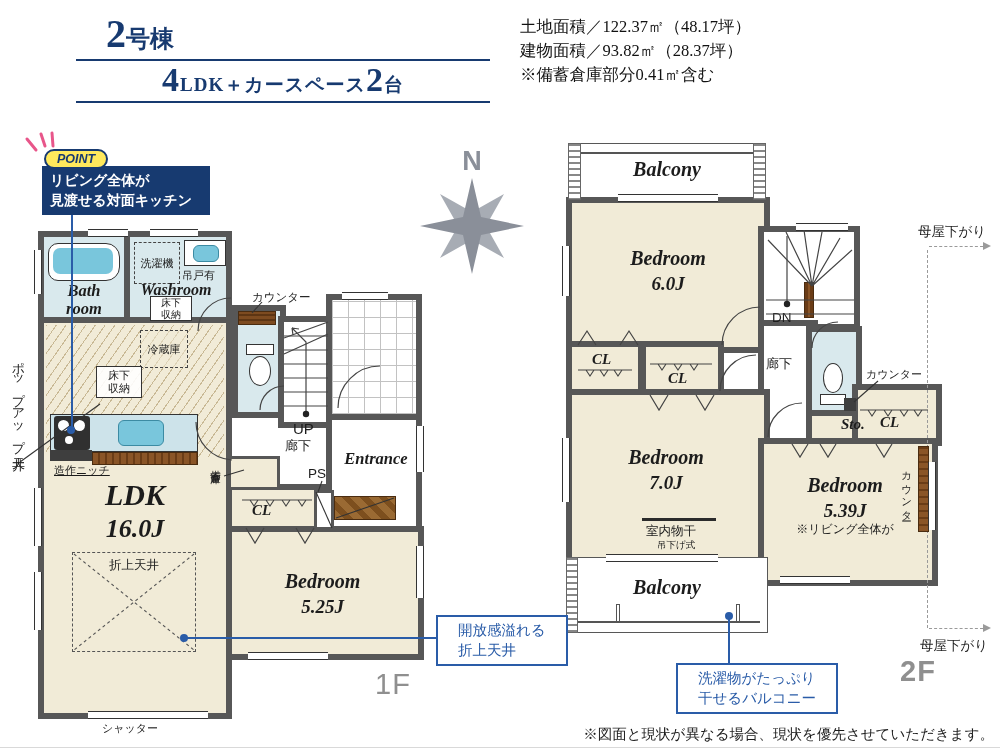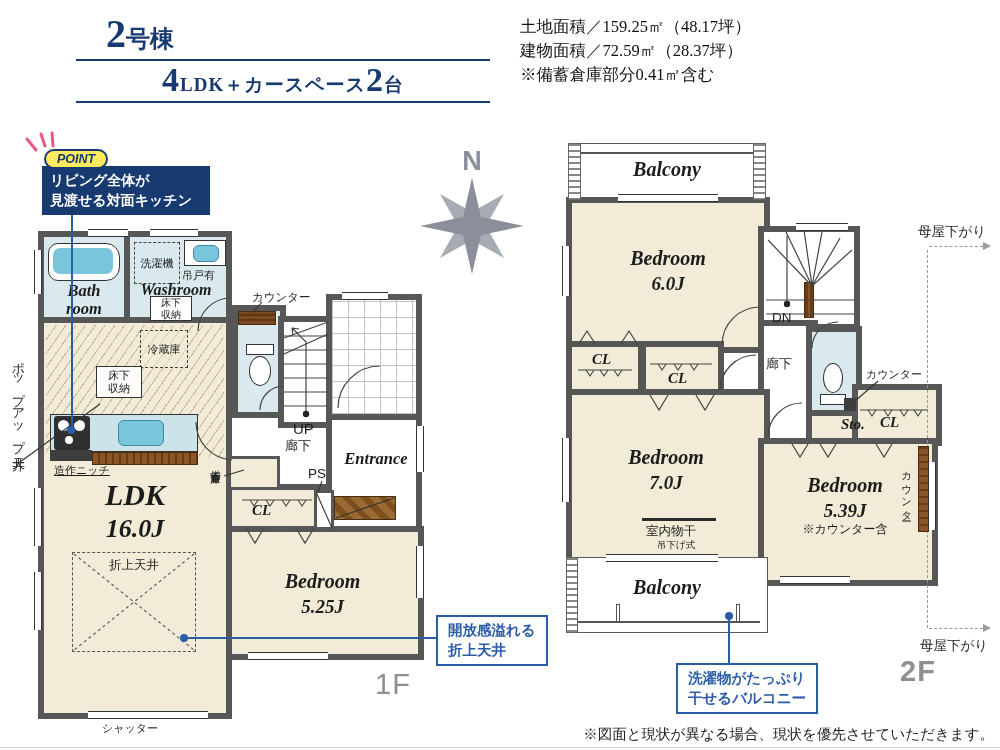--- a/index.html
+++ b/index.html
@@ -20,21 +20,21 @@
   .winh{position:absolute;height:8px;background:#fff;border-top:1.4px solid #333;border-bottom:1.4px solid #333;box-sizing:border-box;z-index:3;}
   .winv{position:absolute;width:8px;background:#fff;border-left:1.4px solid #333;border-right:1.4px solid #333;box-sizing:border-box;z-index:3;}
   .vtext{writing-mode:vertical-rl;letter-spacing:1px;}
   .hatch{position:absolute;background:repeating-linear-gradient(125deg,rgba(150,122,66,.45) 0 1px,transparent 1px 8px);}
   .grid{background-color:#fff;background-image:repeating-linear-gradient(0deg,#c2c2c2 0 1px,transparent 1px 16px),repeating-linear-gradient(90deg,#c2c2c2 0 1px,transparent 1px 16px);}
   .brownh{position:absolute;background:repeating-linear-gradient(0deg,#7d4b20 0 3px,#5d3513 3px 5px);border:1px solid #4a2c10;box-sizing:border-box;}
   .brownstrip{position:absolute;background:repeating-linear-gradient(90deg,#8a5527 0 5px,#6a3c16 5px 7px);border:1px solid #4a2c10;box-sizing:border-box;}
   .genkan{position:absolute;background:repeating-linear-gradient(45deg,#9a6a33 0 7px,#7d4f1e 7px 13px);border:1px solid #4a2c10;box-sizing:border-box;}
   .post{position:absolute;background:repeating-linear-gradient(180deg,#888 0 2px,#fff 2px 6px);border:1px solid #666;box-sizing:border-box;z-index:3;}
   .callout{position:absolute;border:2px solid var(--accent,#2a5ca8);background:#fff;color:var(--accent,#2a5ca8);
-           font-weight:bold;font-size:14.5px;line-height:1.4;padding:3px 10px;z-index:6;white-space:nowrap;}
+           font-weight:normal;font-size:14.5px;line-height:1.4;padding:3px 20px;z-index:6;white-space:nowrap;}
   .blueline{position:absolute;background:var(--accent,#2a5ca8);z-index:5;}
   .bluedot{position:absolute;width:8px;height:8px;border-radius:50%;background:var(--accent,#2a5ca8);z-index:5;}
   .dashv{position:absolute;border-left:1.6px dashed #9a9a9a;}
   .dashh{position:absolute;border-top:1.6px dashed #9a9a9a;}
   .graylabel{color:var(--graylabel,#8f8f8f);}
   .fix{position:absolute;box-sizing:border-box;}
   svg.overlay{position:absolute;left:0;top:0;z-index:4;pointer-events:none;}
   .z2{z-index:2;} .z3{z-index:3;}
 </style>
 </head>
@@ -45,22 +45,22 @@
   <div class="abs" style="left:106px;top:10px;">
     <span class="serifjp navy" style="font-size:40px;font-weight:bold;">2</span><span class="serifjp navy" style="font-size:24px;font-weight:bold;">号棟</span>
   </div>
   <div class="abs" style="left:76px;top:59px;width:414px;height:1.6px;background:var(--navy,#173a70);"></div>
   <div class="abs serifjp navy" style="left:76px;top:61px;width:414px;text-align:center;letter-spacing:1px;">
     <span style="font-size:34px;font-weight:bold;">4</span><span style="font-size:19px;font-weight:bold;">LDK＋カースペース</span><span style="font-size:34px;font-weight:bold;">2</span><span style="font-size:19px;font-weight:bold;">台</span>
   </div>
   <div class="abs" style="left:76px;top:101px;width:414px;height:1.6px;background:var(--navy,#173a70);"></div>
 
   <div class="abs serifjp" style="left:520px;top:15px;font-size:16.5px;line-height:1.45;">
-    <div>土地面積／159.25㎡（48.17坪）</div>
-    <div>建物面積／72.59㎡（28.37坪）</div>
+    <div>土地面積／122.37㎡（48.17坪）</div>
+    <div>建物面積／93.82㎡（28.37坪）</div>
     <div>※備蓄倉庫部分0.41㎡含む</div>
   </div>
 
   <div class="abs" style="left:44px;top:149px;padding:1px 11px;background:var(--yellow,#ffe95c);border:2px solid var(--navy,#173a70);border-radius:11px;color:var(--navy,#173a70);font-weight:bold;font-style:italic;font-size:12.5px;z-index:7;">POINT</div>
   <div class="abs" style="left:42px;top:166px;width:168px;background:var(--navy,#173a70);color:#fff;font-weight:bold;font-size:14px;line-height:1.4;padding:5px 8px;z-index:6;box-sizing:border-box;">
     <div>リビング全体が</div>
     <div>見渡せる対面キッチン</div>
   </div>
   <div class="blueline" style="left:71px;top:213px;width:2px;height:215px;"></div>
   <div class="bluedot" style="left:67px;top:426px;"></div>
@@ -194,21 +194,21 @@
   <div class="fix z2" style="left:844px;top:398px;width:12px;height:13px;background:#3e3e3e;"></div>
 
   <div class="abs rname z2" style="left:596px;top:446px;width:140px;font-size:20px;">Bedroom</div>
   <div class="abs rname z2" style="left:596px;top:472px;width:140px;font-size:19px;">7.0J</div>
   <div class="abs z2" style="left:642px;top:518px;width:74px;height:2.5px;background:#2b2b2b;"></div>
   <div class="abs jp z2" style="left:646px;top:524px;font-size:12.5px;">室内物干</div>
   <div class="abs jp z2" style="left:657px;top:540px;font-size:9.5px;">吊下げ式</div>
 
   <div class="abs rname z2" style="left:790px;top:474px;width:110px;font-size:20px;">Bedroom</div>
   <div class="abs rname z2" style="left:790px;top:500px;width:110px;font-size:19px;">5.39J</div>
-  <div class="abs jp z2" style="left:780px;top:523px;width:130px;text-align:center;font-size:12px;">※カウンター含</div>
+  <div class="abs jp z2" style="left:780px;top:523px;width:130px;text-align:center;font-size:12px;">※リビング全体が</div>
   <div class="brownstrip z2" style="left:918px;top:446px;width:11px;height:86px;background:repeating-linear-gradient(0deg,#8a5527 0 5px,#6a3c16 5px 7px);"></div>
   <div class="abs jp vtext z2" style="left:901px;top:464px;height:60px;font-size:10.5px;">カウンター</div>
   <div class="fix z2" style="left:804px;top:282px;width:10px;height:36px;background:repeating-linear-gradient(90deg,#6a3c16 0 3px,#8a5527 3px 5px);border:1px solid #4a2c10;box-sizing:border-box;"></div>
 
   <div class="winh" style="left:618px;top:194px;width:100px;"></div>
   <div class="winv" style="left:562px;top:246px;height:50px;"></div>
   <div class="winv" style="left:562px;top:438px;height:64px;"></div>
   <div class="winh" style="left:606px;top:554px;width:112px;"></div>
   <div class="winh" style="left:780px;top:576px;width:70px;"></div>
   <div class="winv" style="left:928px;top:462px;height:68px;"></div>

